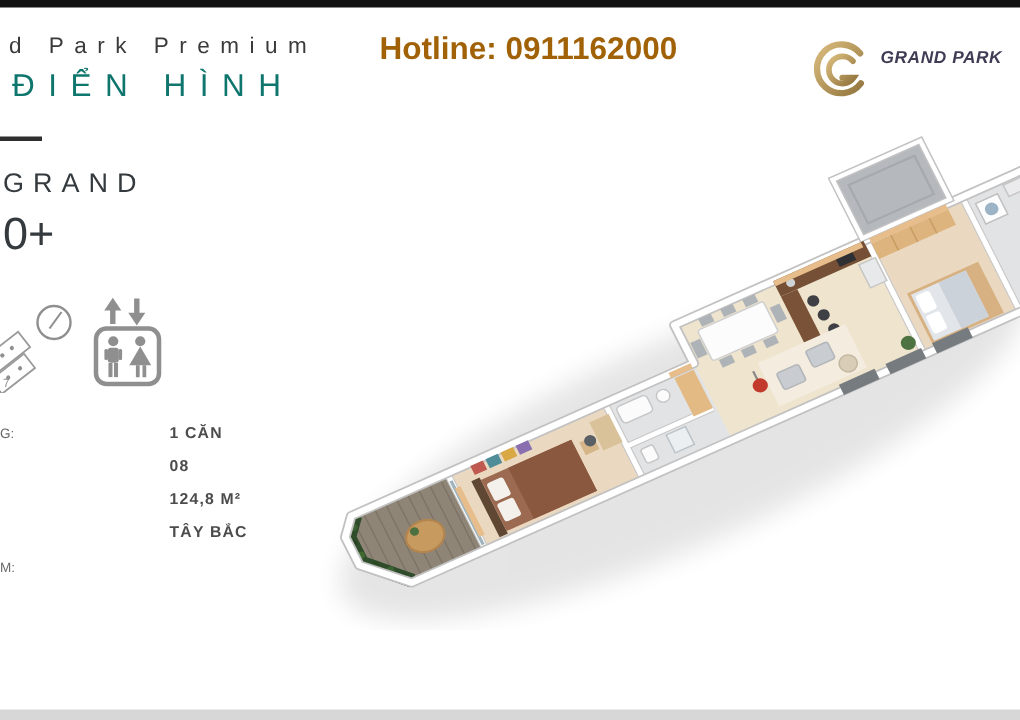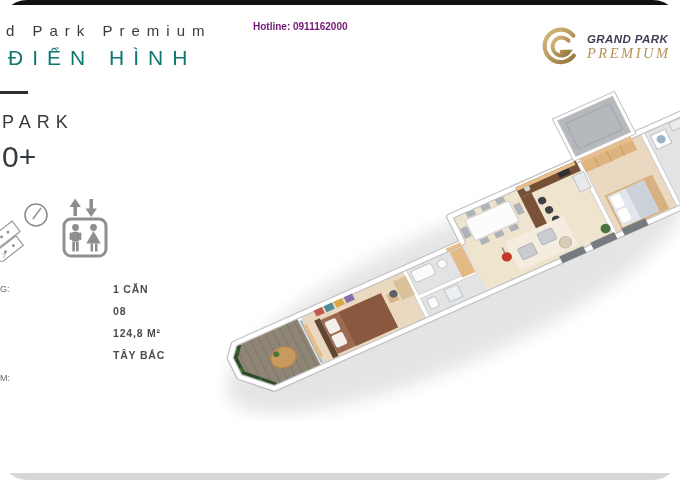--- a/index.html
+++ b/index.html
@@ -1,26 +1,26 @@
 <!DOCTYPE html>
 <html><head>
 <meta charset="utf-8">
 <style>
   html,body{margin:0;padding:0;background:#fff;}
   .page{position:relative;width:680px;height:480px;background:#ffffff;overflow:hidden;
-        font-family:"Liberation Sans",sans-serif;border-radius:27px;}
+        font-family:"Liberation Sans",sans-serif;}
   .topbar{position:absolute;left:0;top:0;width:680px;height:5px;background:#121212;}
   .bottombar{position:absolute;left:0;top:473px;width:680px;height:7px;background:#d7d7d7;}
 
   .brand-cut{position:absolute;left:6px;top:22px;font-size:15px;letter-spacing:7px;
              color:#3a3a3a;white-space:nowrap;}
   .subtitle-cut{position:absolute;left:8px;top:46px;font-size:21px;letter-spacing:9px;
                 color:#0f766e;white-space:nowrap;}
-  .hotline{position:absolute;left:253px;top:21px;font-size:10px;font-weight:700;
-           color:#701a75;white-space:nowrap;}
+  .hotline{position:absolute;left:253px;top:21px;font-size:21px;font-weight:700;
+           color:#a16207;white-space:nowrap;}
   .underline{position:absolute;left:0;top:91px;width:28px;height:3px;background:#2f2f2f;}
 
   .logo{position:absolute;left:540px;top:26px;width:140px;height:52px;font-style:italic;}
   .logo-mark{position:absolute;left:0;top:0;}
   .logo-top{position:absolute;left:47px;top:7px;font-size:11.5px;font-weight:700;
             letter-spacing:0.4px;color:#403c55;white-space:nowrap;}
   .logo-bottom{position:absolute;left:47px;top:19px;font-family:"Liberation Serif",serif;
                font-size:14.5px;letter-spacing:2.5px;color:#b2935b;white-space:nowrap;}
 
   .cut-word{position:absolute;left:2px;top:112px;font-size:18px;letter-spacing:6px;
@@ -53,24 +53,23 @@
       <defs>
         <linearGradient id="gold" x1="0" y1="0" x2="1" y2="1">
           <stop offset="0" stop-color="#d9bc7c"></stop>
           <stop offset="1" stop-color="#94763f"></stop>
         </linearGradient>
       </defs>
       <path d="M35,10 A17,17 0 1 0 35.5,31" fill="none" stroke="url(#gold)" stroke-width="4.4" stroke-linecap="round"></path>
       <path d="M30,15.5 A9.5,9.5 0 1 0 30.5,27 L22.5,27" fill="none" stroke="url(#gold)" stroke-width="4" stroke-linecap="round"></path>
     </svg>
     <div class="logo-top">GRAND PARK</div>
-    <div class="logo-bottom">PREMIUM</div>
   </div>
 
-  <div class="cut-word">PARK</div>
+  <div class="cut-word">GRAND</div>
   <div class="cut-number">0+</div>
 
   <svg class="site-icon" width="52" height="66" viewBox="0 0 52 66">
     <circle cx="36" cy="19" r="11" fill="none" stroke="#8f8f8f" stroke-width="1.6"></circle>
     <line x1="33" y1="23" x2="41" y2="12" stroke="#8f8f8f" stroke-width="1.4"></line>
     <g transform="rotate(-38 10 42)" stroke="#9a9a9a" stroke-width="1.2" fill="#ffffff">
       <rect x="-16" y="30" width="38" height="13"></rect>
       <rect x="-12" y="44" width="28" height="12"></rect>
       <circle cx="-4" cy="36" r="1.4" fill="#8f8f8f" stroke="none"></circle>
       <circle cx="4" cy="36" r="1.4" fill="#8f8f8f" stroke="none"></circle>

